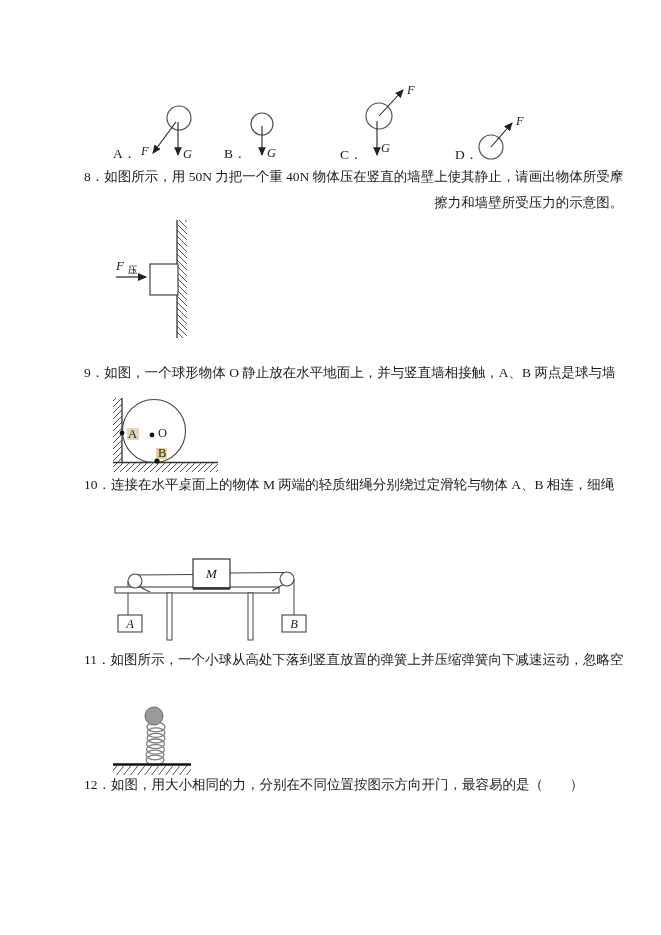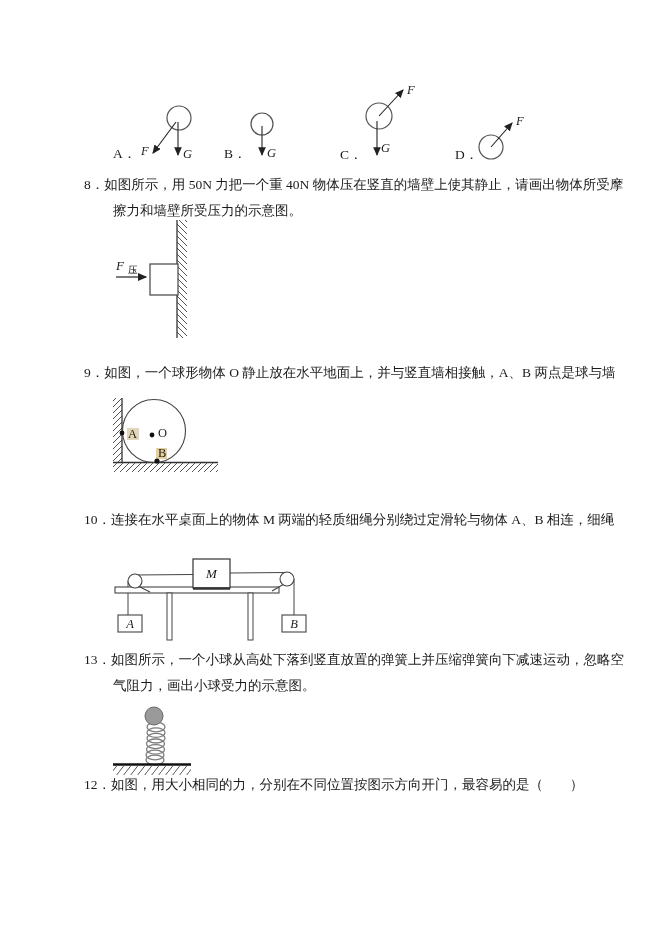--- a/index.html
+++ b/index.html
@@ -1,21 +1,21 @@
 <!DOCTYPE html>
 <html><head>
 <meta charset="utf-8">
 <style>
   html,body{margin:0;padding:0;}
   body{
     width:661px;height:935px;background:#ffffff;position:relative;overflow:hidden;
     font-family:"Liberation Serif","DejaVu Serif",serif;color:#1a1a1a;
   }
   .q{position:absolute;left:84px;white-space:nowrap;font-size:13.5px;line-height:26px;}
-  .q .cont{padding-left:29px;}
+  .q .cont{padding-left:29px;text-align:right;}
   .dg{position:absolute;}
   svg text{font-family:"Liberation Serif","DejaVu Serif",serif;}
   .flab{font-style:italic;font-size:12.5px;fill:#1a1a1a;}
   .clab{font-size:13.5px;fill:#1a1a1a;}
 </style>
 </head>
 <body>
 
 <svg class="dg" style="top:78px;left:0" width="661" height="96" viewBox="0 0 661 96">
   <defs>
@@ -50,21 +50,21 @@
   </g>
 
   <g>
     <text class="clab" x="455" y="81">D．</text>
     <circle cx="491" cy="69" r="12" fill="none" stroke="#555" stroke-width="1.2"></circle>
     <line x1="491" y1="69" x2="512" y2="45" stroke="#222" stroke-width="1.1" marker-end="url(#ah)"></line>
     <text class="flab" x="516" y="47">F</text>
   </g>
 </svg>
 
-<div class="q" style="top:172px">
+<div class="q" style="top:164px">
   <div>8．如图所示，用 50N 力把一个重 40N 物体压在竖直的墙壁上使其静止，请画出物体所受摩</div>
   <div class="cont">擦力和墙壁所受压力的示意图。</div>
 </div>
 
 <svg class="dg" style="top:215px;left:90px" width="140" height="135" viewBox="0 0 140 135">
   <defs>
     <pattern id="h8" width="6" height="6" patternUnits="userSpaceOnUse">
       <line x1="0" y1="0" x2="6" y2="6" stroke="#555" stroke-width="1"></line>
     </pattern>
     <marker id="ah8" markerWidth="9" markerHeight="7" refX="7" refY="3.5" orient="auto">
@@ -99,21 +99,21 @@
   <rect x="27" y="38" width="12" height="12" fill="#d7c49a" opacity="0.7"></rect>
   <rect x="56" y="58" width="11" height="11" fill="#dcc07b" opacity="0.75"></rect>
   <circle cx="22" cy="43" r="2.4" fill="#111"></circle>
   <circle cx="52" cy="45" r="2.4" fill="#111"></circle>
   <circle cx="57" cy="71" r="2.6" fill="#111"></circle>
   <text class="flab" style="font-style:normal" x="28" y="48">A</text>
   <text class="flab" style="font-style:normal" x="58" y="47">O</text>
   <text class="flab" style="font-style:normal" x="58" y="67">B</text>
 </svg>
 
-<div class="q" style="top:507px">
+<div class="q" style="top:472px">
   <div>10．连接在水平桌面上的物体 M 两端的轻质细绳分别绕过定滑轮与物体 A、B 相连，细绳</div>
 </div>
 
 <svg class="dg" style="top:552px;left:105px" width="215" height="100" viewBox="0 0 215 100">
 
   <line x1="88" y1="22.5" x2="30" y2="23" stroke="#444" stroke-width="1"></line>
   <line x1="125" y1="21" x2="182" y2="20.5" stroke="#444" stroke-width="1"></line>
   <line x1="23" y1="29" x2="23" y2="63" stroke="#444" stroke-width="1"></line>
   <line x1="189" y1="27" x2="189" y2="63" stroke="#444" stroke-width="1"></line>
 
@@ -131,22 +131,21 @@
   <line x1="88" y1="36.5" x2="125" y2="36.5" stroke="#333" stroke-width="2.4"></line>
   <text class="flab" style="font-size:13px" x="106.5" y="26" text-anchor="middle">M</text>
 
   <rect x="13" y="63" width="24" height="17" fill="#ffffff" stroke="#444" stroke-width="1.1"></rect>
   <rect x="177" y="63" width="24" height="17" fill="#ffffff" stroke="#444" stroke-width="1.1"></rect>
   <text class="flab" x="25" y="75.5" text-anchor="middle">A</text>
   <text class="flab" x="189" y="75.5" text-anchor="middle">B</text>
 </svg>
 
 <div class="q" style="top:647px">
-  <div>13．如图所示，一个小球从高处下落到竖直放置的弹簧上并压缩弹簧向下减速运动，忽略空</div>
-  <div class="cont">气阻力，画出小球受力的示意图。</div>
+  <div>11．如图所示，一个小球从高处下落到竖直放置的弹簧上并压缩弹簧向下减速运动，忽略空</div>
 </div>
 
 <svg class="dg" style="top:700px;left:105px" width="120" height="85" viewBox="0 0 120 85">
   <defs>
     <pattern id="h11" width="7" height="9" patternUnits="userSpaceOnUse">
       <line x1="0" y1="9" x2="7" y2="0" stroke="#555" stroke-width="1"></line>
     </pattern>
   </defs>
   <g stroke="#7d7d7d" stroke-width="1.3" fill="none">
     <ellipse cx="51" cy="27" rx="9" ry="4.8"></ellipse>

